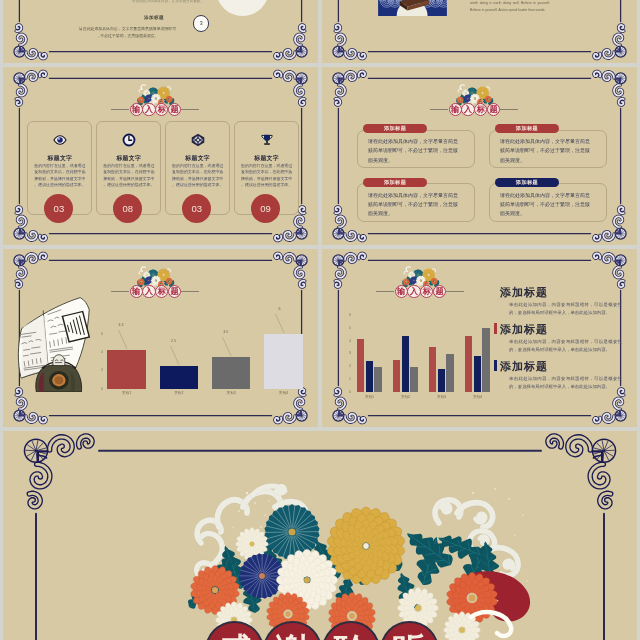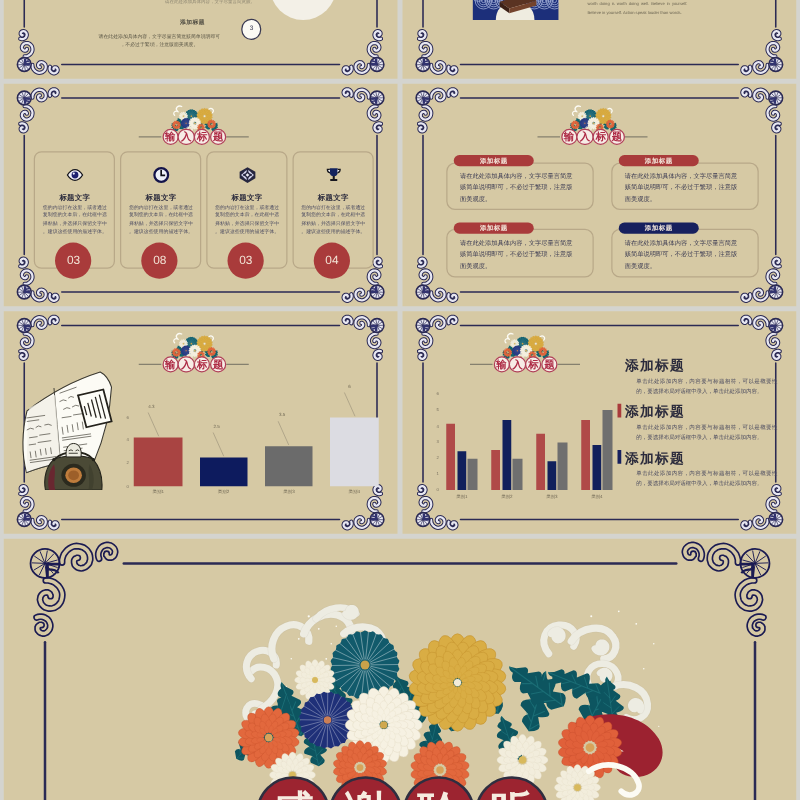--- a/index.html
+++ b/index.html
@@ -544,21 +544,21 @@
       <div class="card" style="left:231.1px;top:53.6px;width:63px;height:92px">
         <div style="position:absolute;left:50%;top:11.5px;transform:translateX(-50%);line-height:0"><svg viewBox="0 0 24 24" width="14" height="14">
             <path d="M6.6 2.8h10.8v5.4a5.4 5.4 0 0 1-10.8 0z" fill="#12225e"></path>
             <path d="M6.6 4.2H3.2c0 3.4 1.8 4.8 3.8 5M17.4 4.2h3.4c0 3.4-1.8 4.8-3.8 5" fill="#ececf6" stroke="#16161c" stroke-width="1.7"></path>
             <path d="M10.6 13.2h2.8v4.4h-2.8z" fill="#17171f"></path>
             <path d="M7.2 17.6h9.6v2.6H7.2z" fill="#17171f"></path>
           </svg></div>
         <div class="chead" style="position:absolute;left:0;top:32.5px;width:100%;text-align:center;font-size:5.9px;letter-spacing:0.3px">标题文字</div>
         <div class="cbody" style="position:absolute;left:5.5px;top:41.5px;width:52px;text-align:center;font-size:3.95px;line-height:1.6">您的内容打在这里，或者通过复制您的文本后，在此框中选择粘贴，并选择只保留文字中。建议这些使用的描述字体。</div>
       </div>
-      <div class="cnum" style="left:248.1px;top:127px;width:29px;height:29px;font-size:9.5px">04</div>
+      <div class="cnum" style="left:248.1px;top:127px;width:29px;height:29px;font-size:9.5px">09</div>
     </div>
 <div class="slide" style="left:322px;top:67px;width:315px;height:178px">
       <svg class="frame" width="315" height="178" viewBox="0 0 315 178" style="width:315px;height:178px">
         <g fill="none" stroke="#2b2a54" stroke-width="1.25" stroke-linecap="round">
           <path d="M46.4 11.4 H268.6"></path>
           <path d="M46.4 166.6 H268.6"></path>
           <path d="M16.4 41.4 V136.6"></path>
           <path d="M298.6 41.4 V136.6"></path>
         </g>
         <use href="#cnr" transform="translate(16.4,11.4) scale(1.0)"></use>

